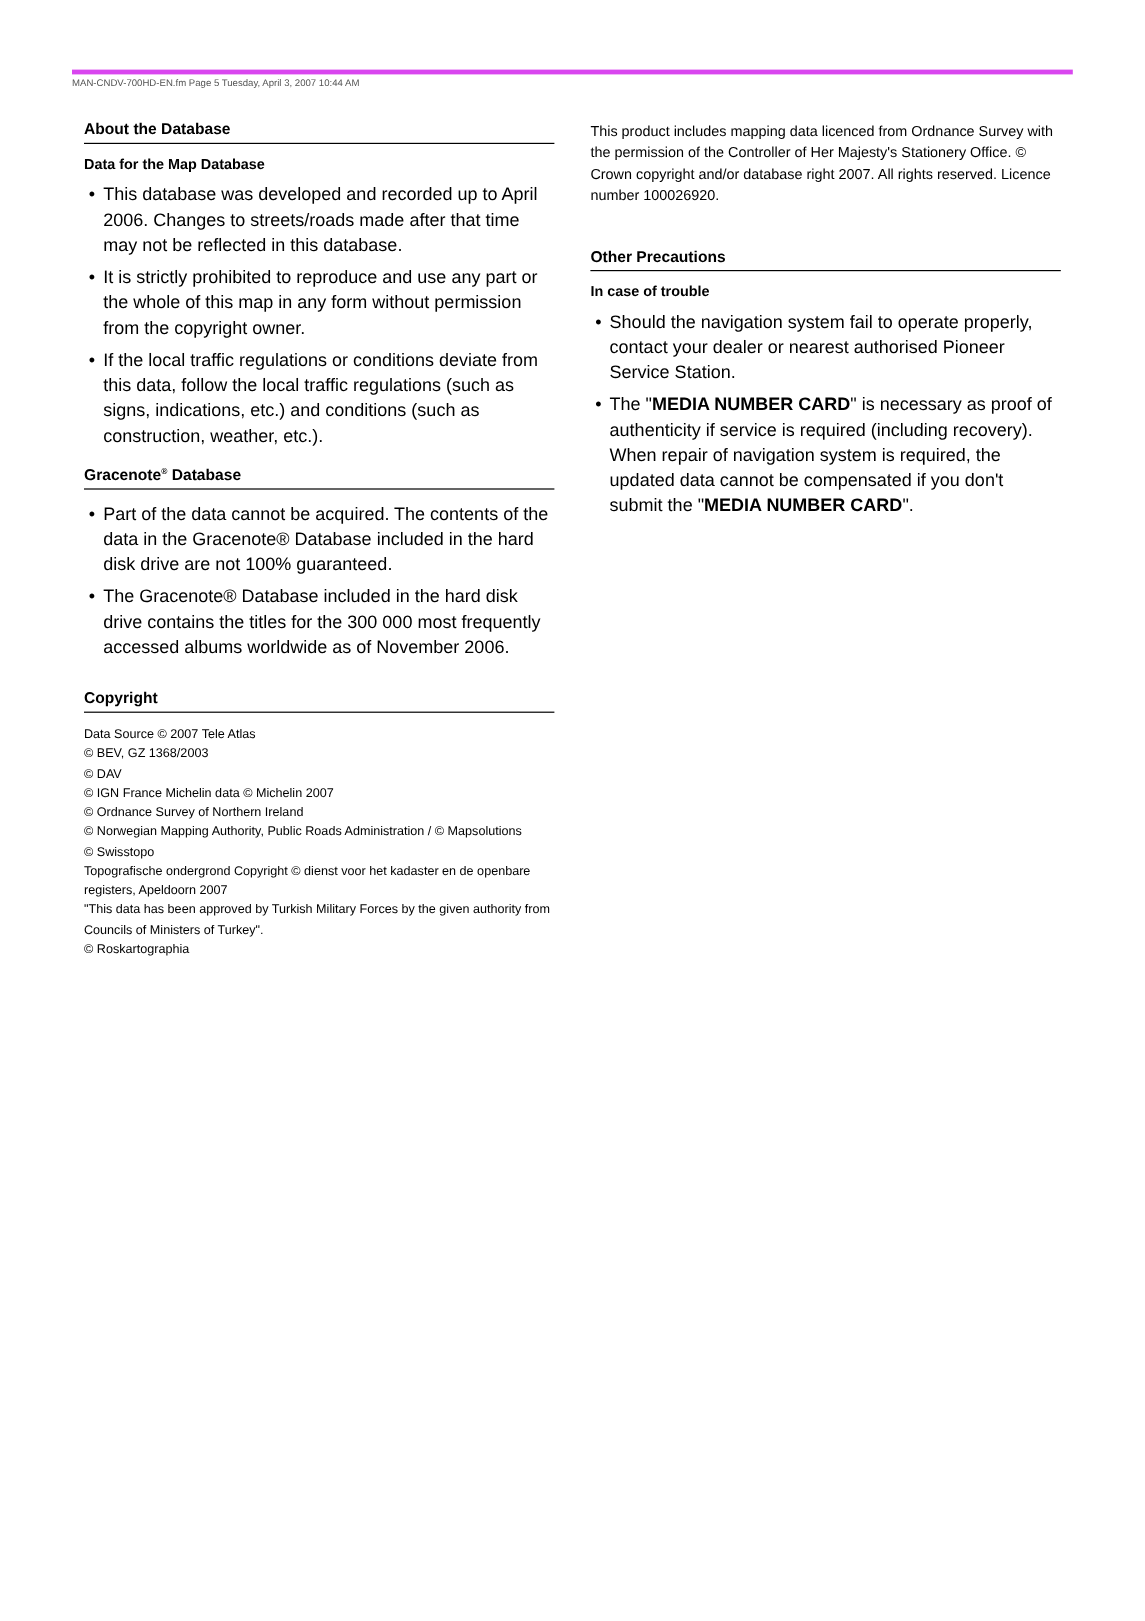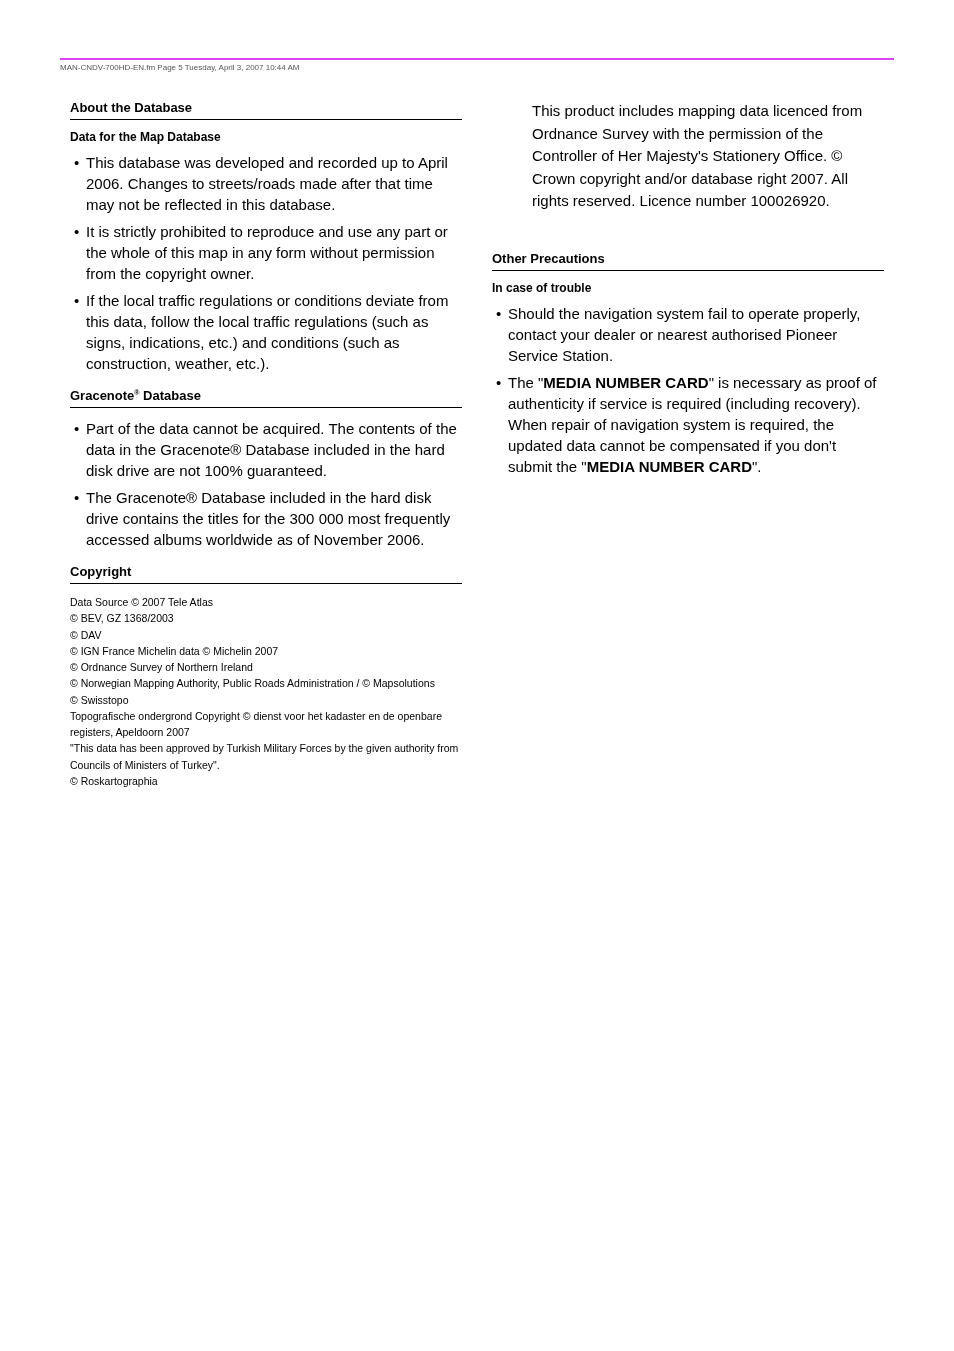--- a/index.html
+++ b/index.html
@@ -46,21 +46,21 @@
     .crosshair-ml { top: 50%; left: 30px; transform: translateY(-50%); }
     .crosshair-mr { top: 50%; right: 30px; transform: translateY(-50%); }
 
     .header-line {
       position: absolute;
       top: 58px;
       left: 60px;
       right: 60px;
       font-size: 8px;
       color: #555;
-      border-top: 2px solid #d946ef;
+      border-top: 4px solid #d946ef;
       padding-top: 3px;
     }
 
     .content {
       display: flex;
       gap: 30px;
       margin-top: 40px;
       justify-content: center;
     }
 
@@ -125,33 +125,32 @@
       flex-shrink: 0;
       margin-top: 2px;
       display: inline-block;
     }
 
     .section {
       margin-bottom: 14px;
     }
 
     .copyright-section {
-      margin-top: 14px;
+      margin-top: 24px;
     }
 
     .copyright-section p {
       font-size: 10.5px;
       line-height: 1.55;
     }
 
     .right-intro {
-      font-size: 15px;
+      font-size: 12px;
       line-height: 1.5;
       margin-bottom: 16px;
-      margin-left: 40px;
     }
 
     strong {
       font-weight: bold;
     }
 
     sup {
       font-size: 7px;
       vertical-align: super;
     }

